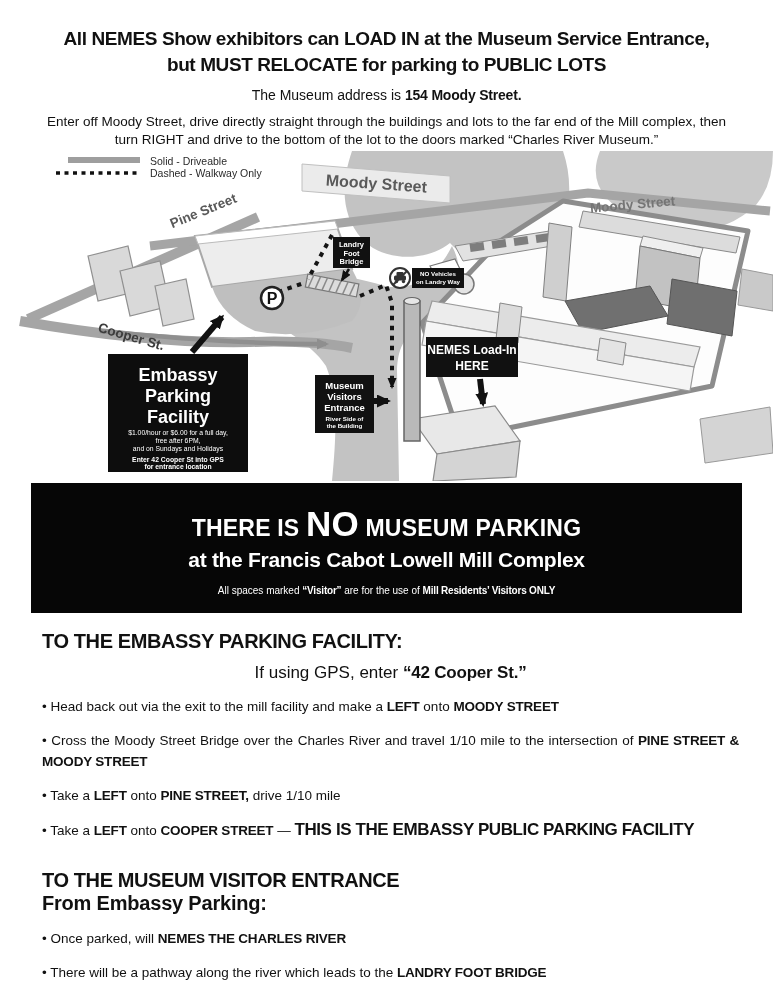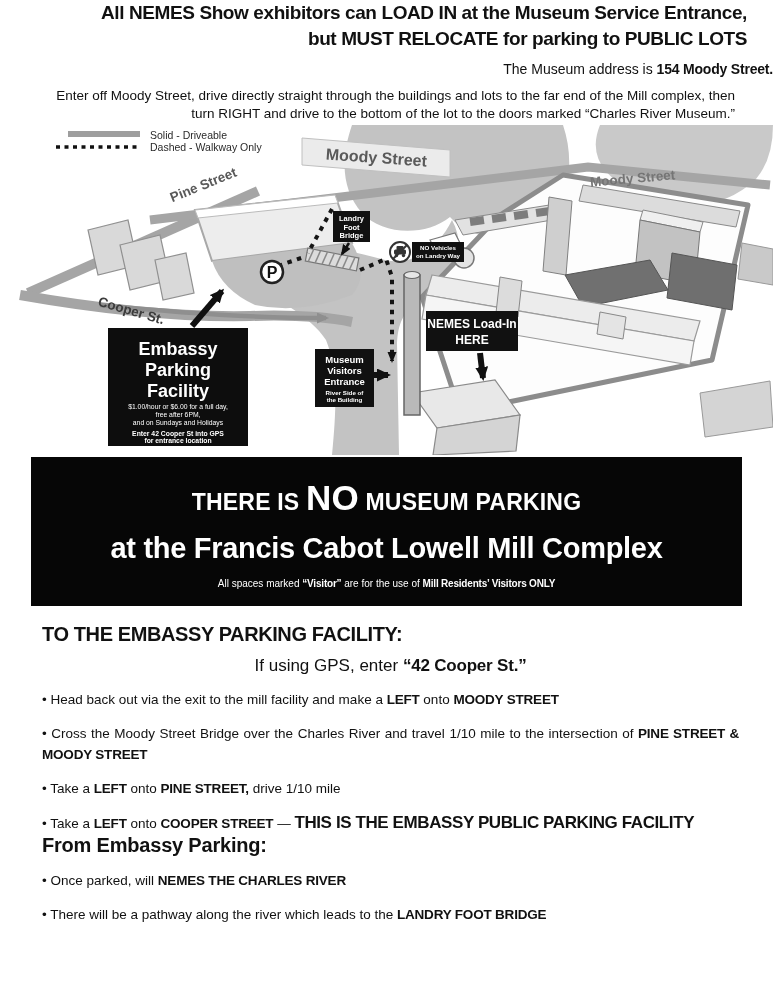--- a/index.html
+++ b/index.html
@@ -1,30 +1,30 @@
 <!DOCTYPE html>
 <html><head>
 <meta charset="utf-8">
 <style>
   html,body { margin:0; padding:0; background:#ffffff; }
   body { width:773px; height:1000px; font-family:"Liberation Sans", sans-serif; color:#111; }
   .page { position:relative; width:773px; height:1000px; overflow:hidden; }
 
-  header { text-align:right; }
+  header { padding-top:26px; text-align:center; }
   .title { font-size:19px; font-weight:bold; letter-spacing:-0.4px; line-height:26px; margin:0 26px; }
   .address { font-size:14px; margin:9px 0 0; }
   .intro { font-size:13.5px; margin:10px 38px 0; line-height:18px; }
 
   .map-wrap { position:relative; height:332px; margin-top:2px; }
   svg { display:block; font-family:"Liberation Sans", sans-serif; }
 
   .banner { margin:0 31px; background:#060606; color:#fff; text-align:center; padding:21px 8px 17px; }
   .b1 { font-size:23px; font-weight:bold; letter-spacing:0.2px; }
   .b1 .no { font-size:35px;margin-top:28px; }
-  .b2 { font-size:29px; font-weight:bold; margin-top:14px; letter-spacing:-0.3px; }
+  .b2 { font-size:21px; font-weight:bold; margin-top:4px; letter-spacing:-0.3px; }
   .b3 { font-size:10px; margin-top:13px; }
   .b4 { font-size:17px; margin-top:11px; }
 
   .dir { padding:0 34px 0 42px; }
   .dir h2 { text-align:left; font-size:20px; font-weight:bold; letter-spacing:-0.4px; margin:17px 0 0; }
   .gps { text-align:center; font-size:17px; margin:10px 0 0; }
   .bullet { font-size:13.5px; line-height:21px; margin:13px 0 0; text-align:justify; }
   .b { font-weight:bold; letter-spacing:-0.2px; }
   .big { font-weight:bold; font-size:17px; letter-spacing:-0.4px; }
   .vh2 { font-size:21px; margin-top:0 !important; letter-spacing:-0.2px !important; }
@@ -207,19 +207,20 @@
   <section class="dir">
     <h2>TO THE EMBASSY PARKING FACILITY:</h2>
     <p class="gps"><span>If using GPS, enter </span><span class="b">“42 Cooper St.”</span></p>
     <p class="bullet"><span>• Head back out via the exit to the mill facility and make a </span><span class="b">LEFT</span><span> onto </span><span class="b">MOODY STREET</span></p>
     <p class="bullet"><span>• Cross the Moody Street Bridge over the Charles River and travel 1/10 mile to the intersection of </span><span class="b">PINE STREET &amp; MOODY STREET</span></p>
     <p class="bullet"><span>• Take a </span><span class="b">LEFT</span><span> onto </span><span class="b">PINE STREET,</span><span> drive 1/10 mile</span></p>
     <p class="bullet"><span>• Take a </span><span class="b">LEFT</span><span> onto </span><span class="b">COOPER STREET</span><span>  —  </span><span class="big">THIS IS THE EMBASSY PUBLIC PARKING FACILITY</span></p>
   </section>
 
   <section class="dir">
+    <h2 style="margin-top:28px;">TO THE MUSEUM VISITOR ENTRANCE</h2>
     <h2 class="vh2">From Embassy Parking:</h2>
     <p class="bullet"><span>• Once parked, will </span><span class="b">NEMES THE CHARLES RIVER</span></p>
     <p class="bullet"><span>• There will be a pathway along the river which leads to the </span><span class="b">LANDRY FOOT BRIDGE</span></p>
 
   </section>
 
 </div>
 
 </body></html>

